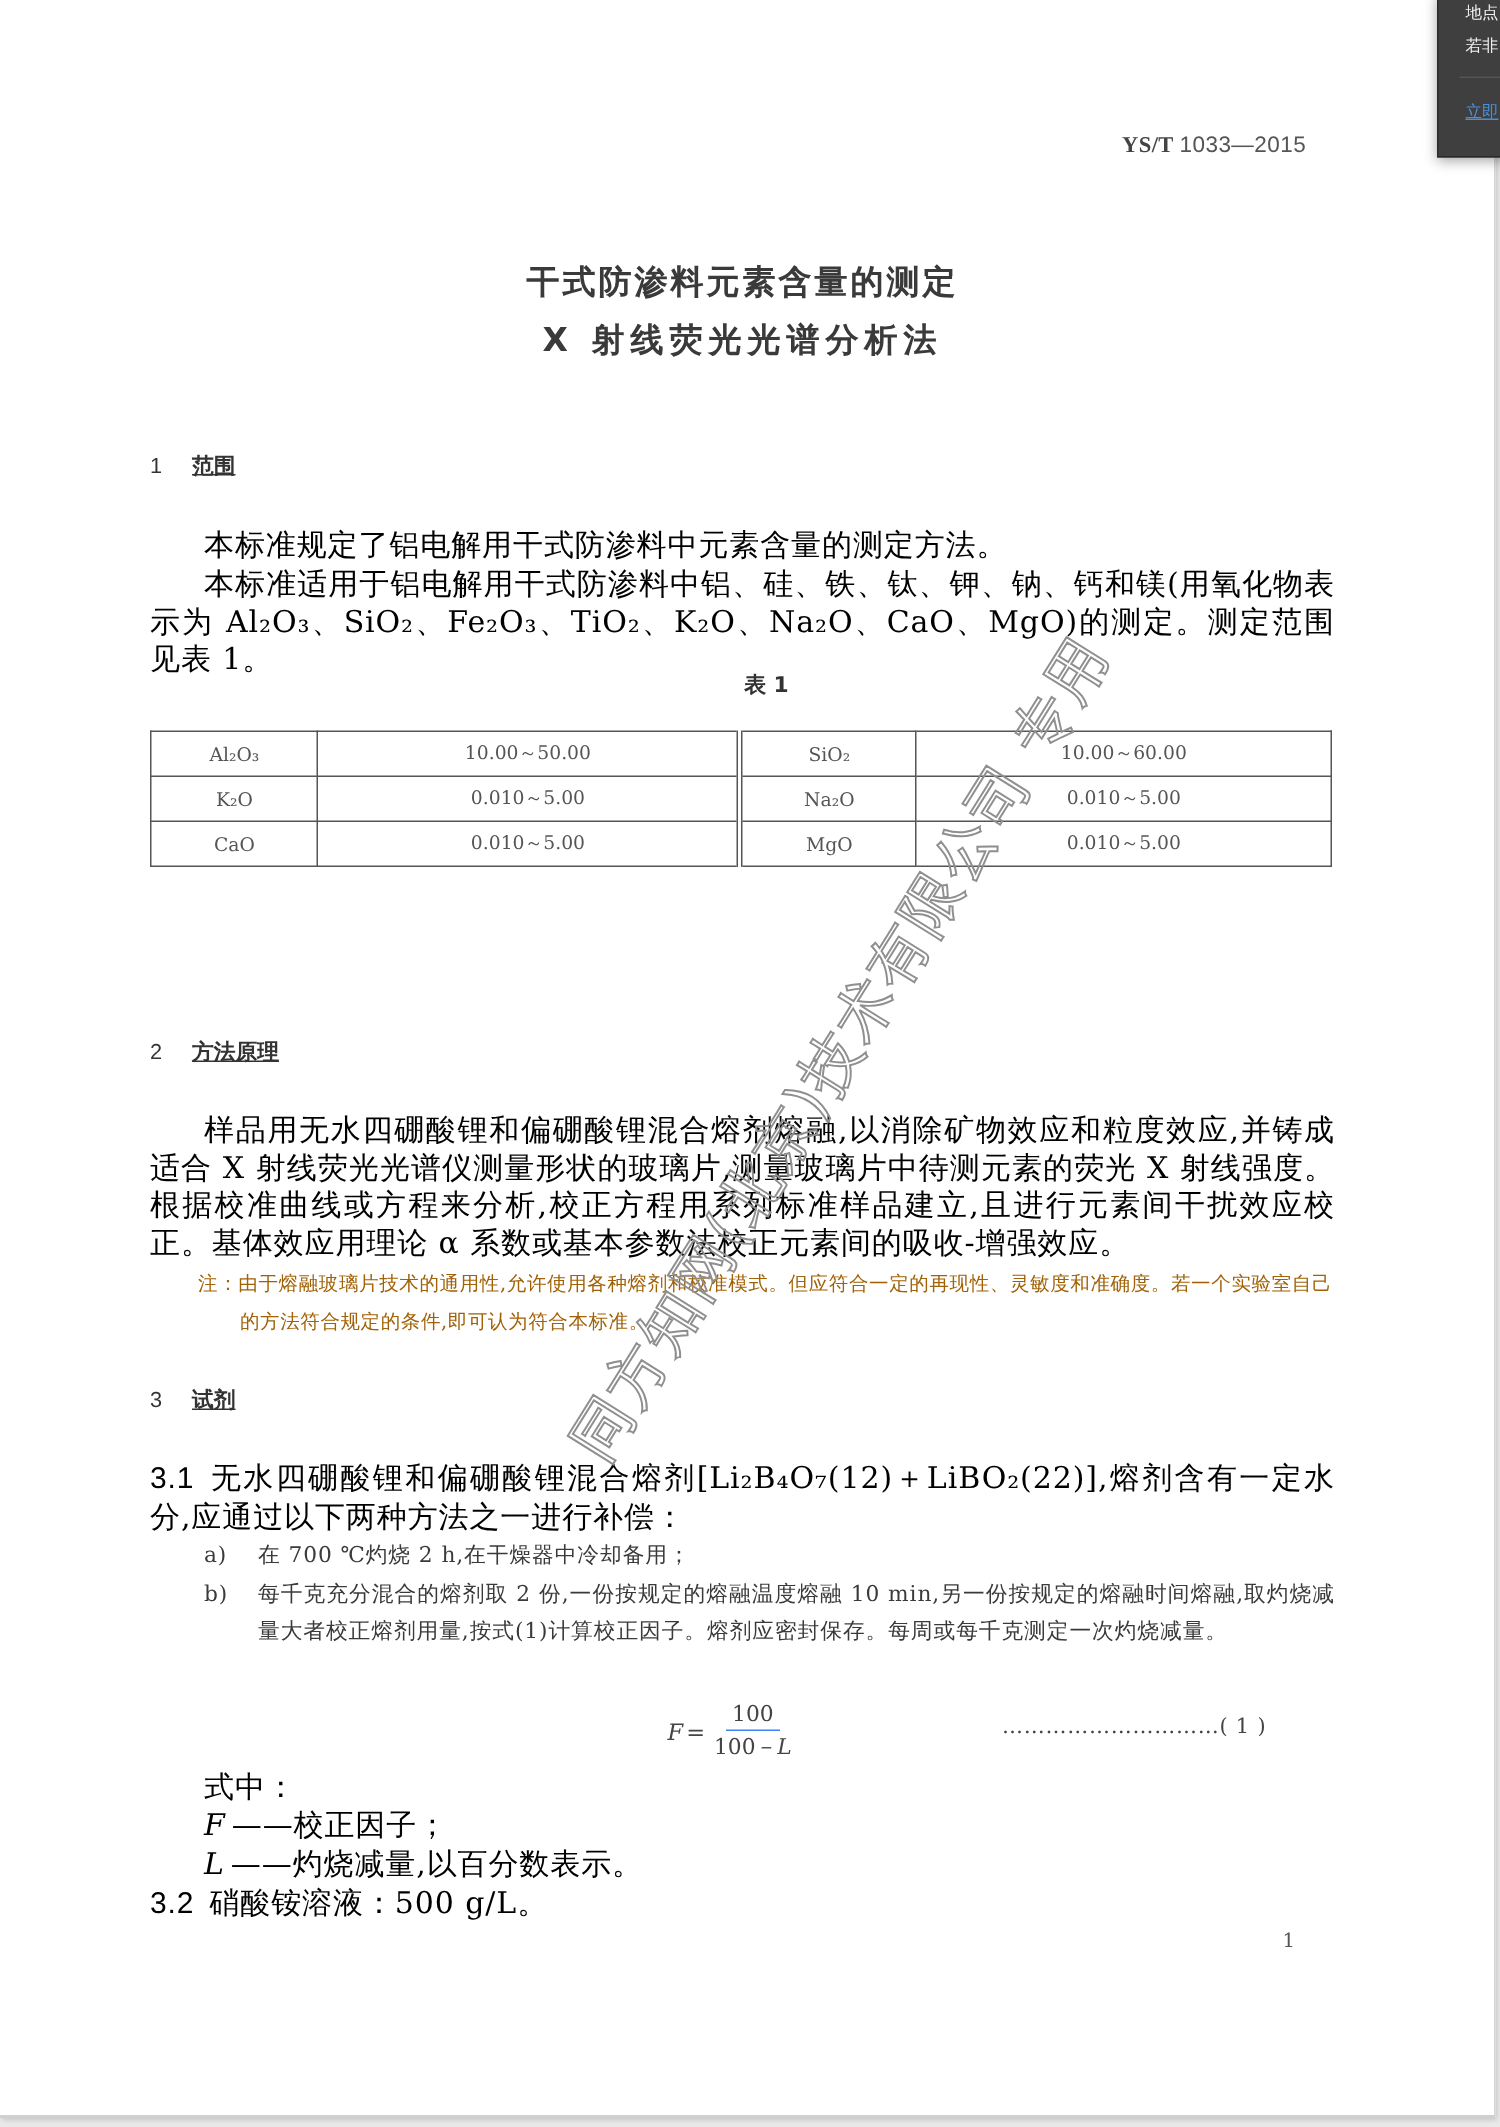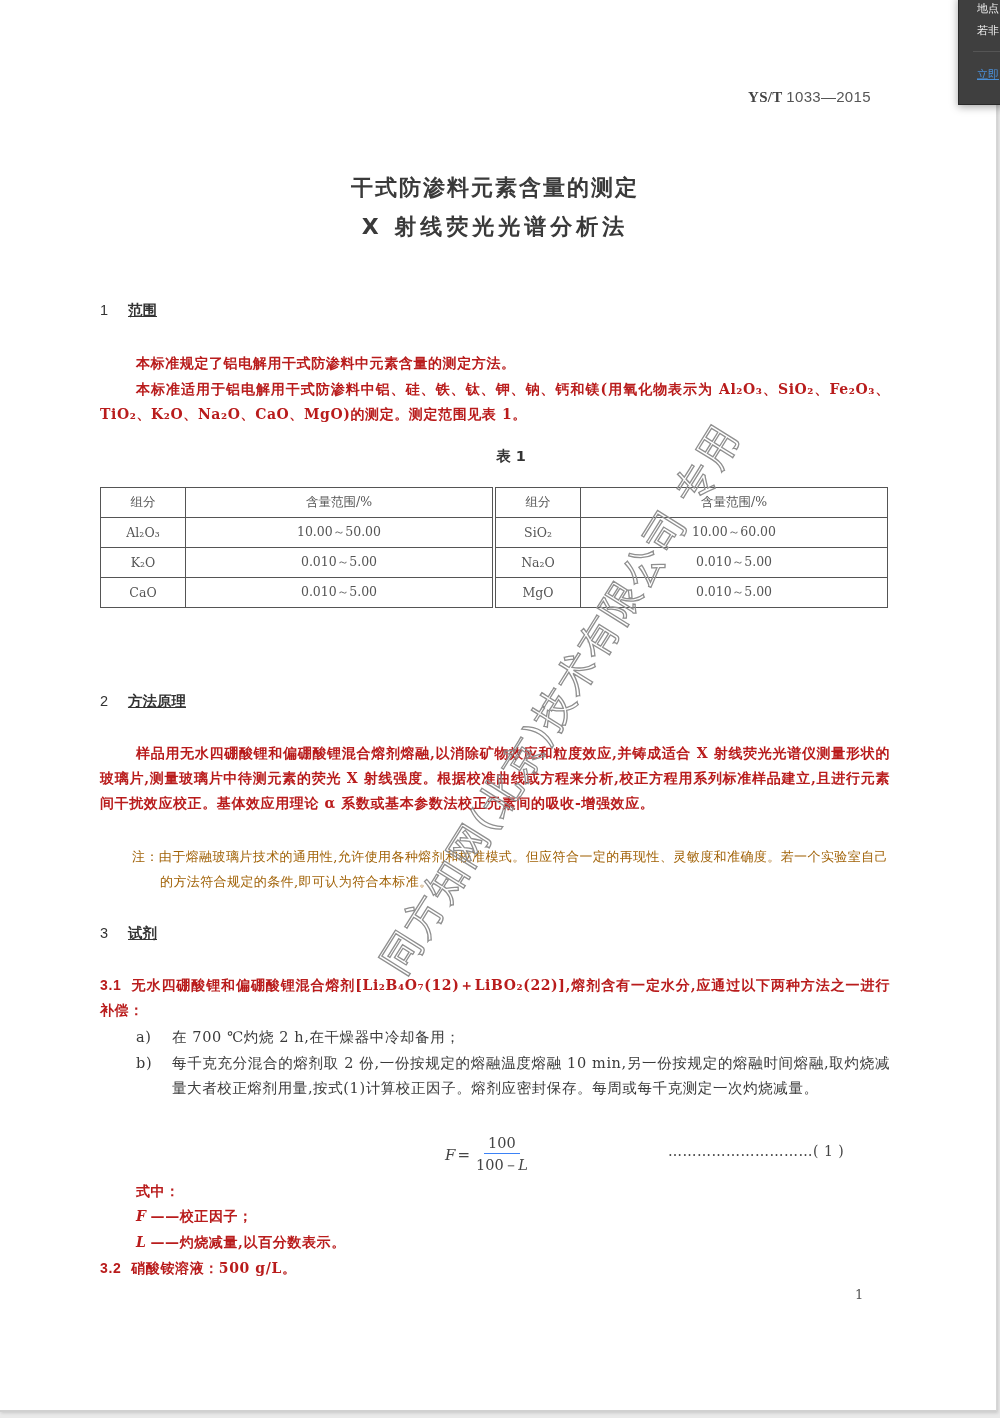--- a/index.html
+++ b/index.html
@@ -24,21 +24,21 @@
   .std-code .num { font-family:"Liberation Sans", sans-serif; font-weight:normal; color:#555;text-align:center; }
   .watermark-top {
     left:200px; top:128px; font-family:"Liberation Sans", sans-serif;
     font-weight:bold; font-size:78px; color:#e6e6e6; letter-spacing:2px;
     line-height:1;
   }
   .title1 { left:0; width:990px; top:173px; text-align:center; font-size:22px; font-weight:bold; color:#3a3a3a; letter-spacing:2px; font-family:"DejaVu Sans", sans-serif; }
   .title2 { left:0; width:990px; top:212px; text-align:center; font-size:22px; font-weight:bold; color:#3a3a3a; letter-spacing:4px; font-family:"DejaVu Sans", sans-serif; }
   .h-sec { font-family:"DejaVu Sans", sans-serif; font-size:14.5px; font-weight:bold; color:#333;text-decoration:underline; }
   .h-sec .no { display:inline-block; width:28px; font-weight:normal; font-family:"Liberation Sans", sans-serif; }
-  .para { font-size:14px; color:#b91c1c; line-height:25px; letter-spacing:0.6px;font-weight:bold; }
+  .para { font-size:20px; color:#000000; line-height:25px; letter-spacing:0.6px; }
   .indent { text-indent:36px; }
   .tbl-caption { left:0; width:990px; top:447px; text-align:center; font-size:14.5px; font-weight:bold; color:#333; font-family:"DejaVu Sans", sans-serif;padding-left:16px; }
   table.t1 {
     position:absolute; left:100px; top:487px; width:788px;
     border-collapse:collapse; font-size:12.5px; color:#555;
   }
   table.t1 td, table.t1 th {
     border:1.5px solid #555; height:29px; text-align:center; font-weight:normal; padding:0;
   }
   table.t1 .mid { border-right:4px double #555; }
@@ -87,26 +87,20 @@
     <span class="no">1</span><span>范围</span>
   </div>
 
   <div class="abs para indent" style="left:100px; top:351px; width:790px;">本标准规定了铝电解用干式防渗料中元素含量的测定方法。</div>
   <div class="abs para indent" style="left:100px; top:377px; width:790px; text-align:justify;">本标准适用于铝电解用干式防渗料中铝、硅、铁、钛、钾、钠、钙和镁(用氧化物表示为 Al₂O₃、SiO₂、Fe₂O₃、TiO₂、K₂O、Na₂O、CaO、MgO)的测定。测定范围见表 1。</div>
 
   <div class="abs tbl-caption">表 1</div>
 
   <table class="t1">
     <tbody>
-        <tr>
-      <th class="c1">组分</th>
-      <th class="c2 mid">含量范围/%</th>
-      <th class="c3">组分</th>
-      <th>含量范围/%</th>
-    </tr>
     <tr>
       <td>Al₂O₃</td>
       <td class="mid">10.00～50.00</td>
       <td>SiO₂</td>
       <td>10.00～60.00</td>
     </tr>
     <tr>
       <td>K₂O</td>
       <td class="mid">0.010～5.00</td>
       <td>Na₂O</td>

